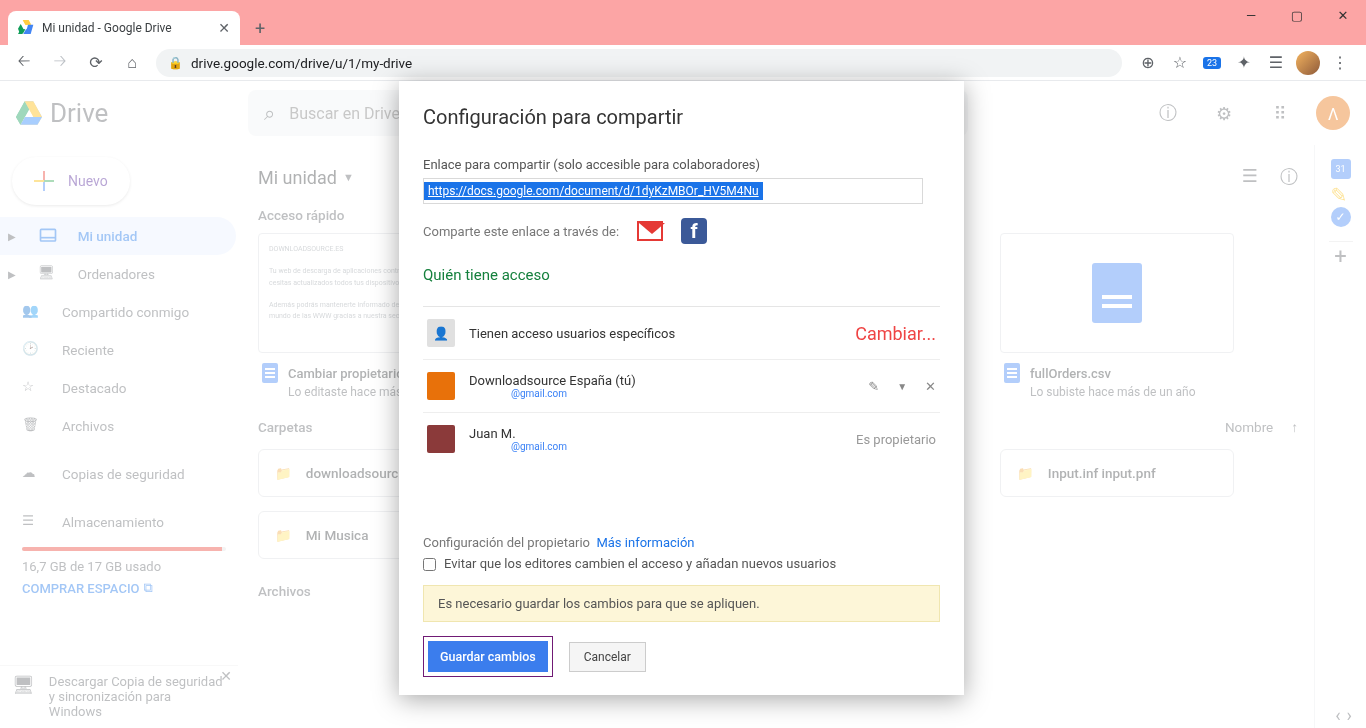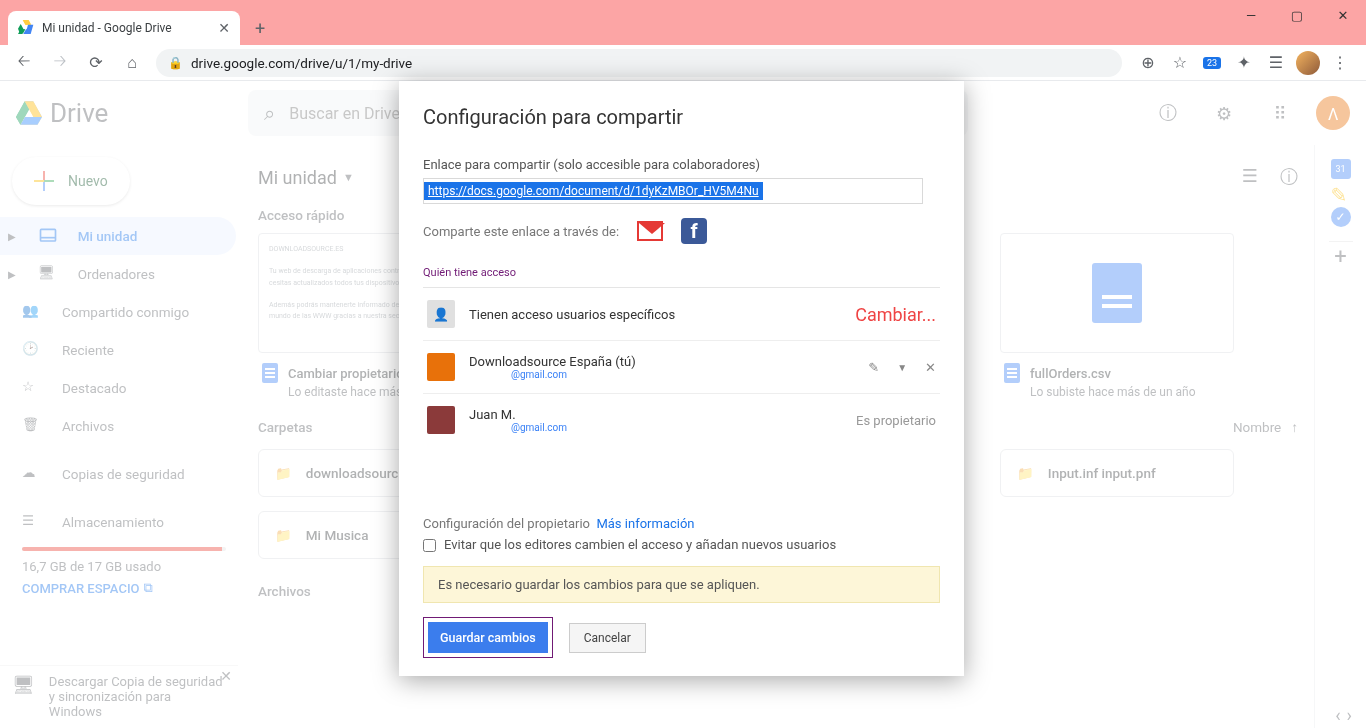--- a/index.html
+++ b/index.html
@@ -26,21 +26,21 @@
 .drive-logo{display:flex;align-items:center;gap:8px;width:232px}
 .drive-logo .logotxt{font-size:26px;color:#5f6368}
 .search-bar{flex:1;max-width:720px;height:46px;background:#f1f3f4;border-radius:8px;display:flex;align-items:center;padding:0 16px;gap:14px;color:#5f6368}
 .search-bar input{border:none;background:transparent;font-size:16px;outline:none;flex:1;color:#5f6368}
 .header-right{margin-left:auto;display:flex;align-items:center;gap:16px;color:#5f6368}
 .header-right .hicon{width:40px;height:40px;display:flex;align-items:center;justify-content:center;border-radius:50%;cursor:pointer;font-size:18px}
 .avatar-big{width:34px;height:34px;border-radius:50%;background:#e8710a;display:flex;align-items:center;justify-content:center;color:#fff}
 
 .main{display:flex;height:588px}
 .sidebar{width:248px;padding:8px 0;position:relative}
-.new-btn{margin:4px 0 12px 12px;width:118px;height:48px;border-radius:24px;box-shadow:0 1px 3px rgba(0,0,0,.2);display:flex;align-items:center;padding:0 20px;gap:12px;font-size:14px;color:#14532d;cursor:pointer;background:#fff}
+.new-btn{margin:4px 0 12px 12px;width:118px;height:48px;border-radius:24px;box-shadow:0 1px 3px rgba(0,0,0,.2);display:flex;align-items:center;padding:0 20px;gap:12px;font-size:14px;color:#4c1d95;cursor:pointer;background:#fff}
 .plus-icon{font-size:26px;font-weight:300;position:relative;width:24px;height:24px}
 .plus-icon::before{content:"";position:absolute;left:11px;top:2px;width:2px;height:20px;background:linear-gradient(#ea4335 50%,#4285f4 50%)}
 .plus-icon::after{content:"";position:absolute;top:11px;left:2px;height:2px;width:20px;background:linear-gradient(90deg,#fbbc04 50%,#34a853 50%)}
 .side-item{height:38px;display:flex;align-items:center;padding:0 12px 0 22px;gap:20px;font-size:13.5px;color:#5f6368;cursor:pointer;border-radius:0 20px 20px 0;margin-right:12px}
 .side-item.active{background:#e8f0fe;color:#1a73e8;font-weight:500}
 .side-item .chev{font-size:10px;color:#5f6368;margin-left:-14px;margin-right:2px}
 .side-item svg,.side-item .sicn{width:20px;height:20px;flex-shrink:0}
 .storage-block{padding:6px 22px;font-size:13px}
 .storage-bar{height:4px;background:#e0e0e0;border-radius:2px;margin-bottom:8px;overflow:hidden}
 .storage-bar .fill{height:100%;width:98%;background:#ea4335}
@@ -75,21 +75,21 @@
 .scrim{position:absolute;inset:0;background:rgba(255,255,255,.6);z-index:5}
 .modal{position:absolute;left:399px;top:0px;width:565px;background:#fff;box-shadow:0 4px 24px rgba(0,0,0,.35);z-index:10;padding:24px 24px 18px;font-size:13px;color:#333}
 .modal h2{font-size:20px;font-weight:400;color:#333;margin-bottom:28px}
 .field-label{color:#555;margin-bottom:6px}
 .link-input{width:500px;height:26px;border:1px solid #d9d9d9;display:flex;align-items:center;padding:0;margin-bottom:14px}
 .link-input span{background:#1a73e8;color:#fff;padding:2px 4px;text-decoration:underline;font-size:12px}
 .share-via{display:flex;align-items:center;gap:18px;color:#777;margin-bottom:22px}
 .gmail-icn{width:26px;height:20px;border:2px solid #e53935;position:relative}
 .gmail-icn::after{content:"";position:absolute;left:0;top:0;border-left:13px solid transparent;border-right:13px solid transparent;border-top:11px solid #e53935}
 .fb-icn{width:26px;height:26px;background:#3b5998;border-radius:4px;color:#fff;font-weight:bold;font-size:20px;display:flex;align-items:center;justify-content:center}
-.section-head{font-size:11px;color:#701a75;margin-bottom:8px}
+.section-head{font-size:15px;color:#15803d;margin-bottom:22px}
 .access-list{border-top:1px solid #e5e5e5}
 .access-row{display:flex;align-items:center;padding:12px 4px;border-bottom:1px solid #eee;gap:14px}
 .access-row.last{border-bottom:none}
 .person-icn{width:28px;height:28px;background:#e0e0e0;border-radius:2px;display:flex;align-items:center;justify-content:center;color:#999}
 .avatar-sq{width:28px;height:28px;background:#e8710a;border-radius:2px}
 .avatar-sq2{width:28px;height:28px;background:#8b3a3a;border-radius:2px}
 .access-info{flex:1}
 .access-name{color:#333}
 .access-email{color:#3b82f6;font-size:10px;margin-left:42px}
 .change-link{color:#ef4444;cursor:pointer;font-size:18px}
@@ -289,21 +289,21 @@
           <div class="quick-label">
               <div class="doc-icon"></div>
               <span>fullOrders.csv</span>
             </div>
           <div class="quick-sub">Lo subiste hace más de un año</div>
         </div>
       </div>
 
       <div class="folders-row">
         <div class="sec-title" style="margin:0">Carpetas</div>
-        <div style="display:flex;gap:10px;align-items:flex-start">
+        <div style="display:flex;gap:18px;align-items:flex-start">
           <span>Nombre</span>
             <span>↑</span>
         </div>
       </div>
       <div class="folder-grid">
         <div class="folder-chip">
             <span class="folder-icn">📁</span>
             <span>downloadsource.es</span>
           </div>
         <div class="folder-chip" style="margin-left:490px">

